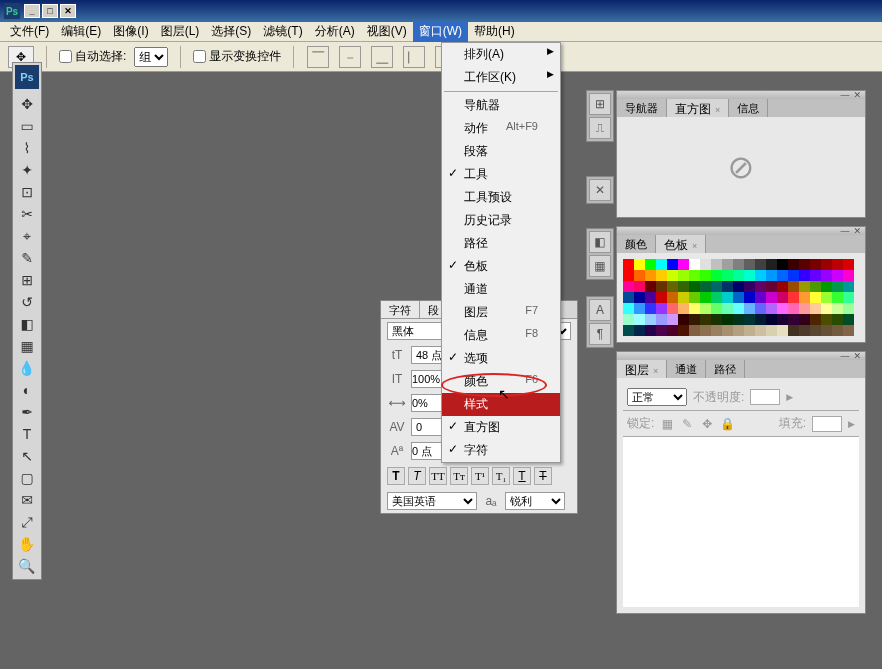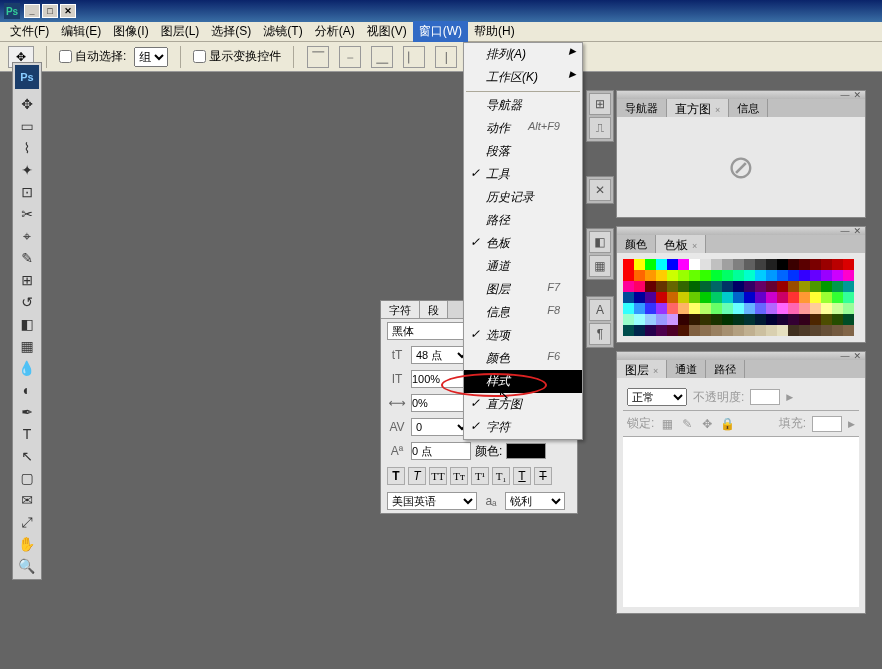--- a/index.html
+++ b/index.html
@@ -35,23 +35,23 @@
 .char-panel .tabs { display: flex; background: #d6d6d6; height: 18px; border-bottom: 1px solid #999; }
 .char-panel .tab { padding: 2px 8px; font-size: 11px; background: #e8e8e8; border-right: 1px solid #999; }
 .char-panel .row { display: flex; align-items: center; padding: 3px 6px; gap: 4px; }
 .char-panel select, .char-panel input { height: 18px; font-size: 11px; border: 1px solid #999; background: #fff; }
 .char-panel .icon-lbl { width: 20px; color: #666; text-align: center; }
 .char-panel .color-swatch { width: 40px; height: 16px; background: #000; border: 1px solid #999; }
 .char-panel .type-btns { display: flex; gap: 3px; padding: 4px 6px; }
 .char-panel .tbtn { width: 18px; height: 18px; border: 1px solid #aaa; background: #e0e0e0; display: flex; align-items: center; justify-content: center; font-size: 11px; font-family: "Times New Roman", serif; }
 
 
-.dropdown { position: absolute; left: 463px; top: 42px; width: 120px; background: #f0f0f0; border: 1px solid #999; box-shadow: 2px 2px 3px rgba(0,0,0,0.3); z-index: 100; font-style: italic; }
+.dropdown { position: absolute; left: 441px; top: 42px; width: 120px; background: #f0f0f0; border: 1px solid #999; box-shadow: 2px 2px 3px rgba(0,0,0,0.3); z-index: 100; }
 .dropdown .item { padding: 3px 22px 3px 22px; cursor: pointer; position: relative; font-size: 12px; display: flex; justify-content: space-between; }
-.dropdown .item.highlight { background: #000000; color: #fff; }
+.dropdown .item.highlight { background: #b91c1c; color: #fff; }
 .dropdown .item .check { position: absolute; left: 6px; }
 .dropdown .item .arrow { position: absolute; right: 6px; font-size: 9px; }
 .dropdown .item .shortcut { color: #666; font-size: 11px; }
 .dropdown .sep { height: 1px; background: #aca899; margin: 2px 2px; }
 
 .red-circle { position: absolute; left: 441px; top: 373px; width: 106px; height: 24px; border: 2px solid #d22; border-radius: 50%; pointer-events: none; z-index: 101; }
 .cursor-arrow { position: absolute; left: 498px; top: 386px; z-index: 102; font-size: 14px; color: #000; pointer-events: none; }
 
 
 .panel-stack { position: absolute; right: 16px; top: 90px; width: 250px; display: flex; flex-direction: column; gap: 8px; }
@@ -232,20 +232,23 @@
   <div class="item">
       <span>动作</span>
       <span class="shortcut">Alt+F9</span>
     </div>
   <div class="item">
       <span>段落</span>
     </div>
   <div class="item">
       <span class="check">✓</span>
       <span>工具</span>
+    </div>
+  <div class="item">
+      <span>工具预设</span>
     </div>
   <div class="item">
       <span>历史记录</span>
     </div>
   <div class="item">
       <span>路径</span>
     </div>
   <div class="item">
       <span class="check">✓</span>
       <span>色板</span>

